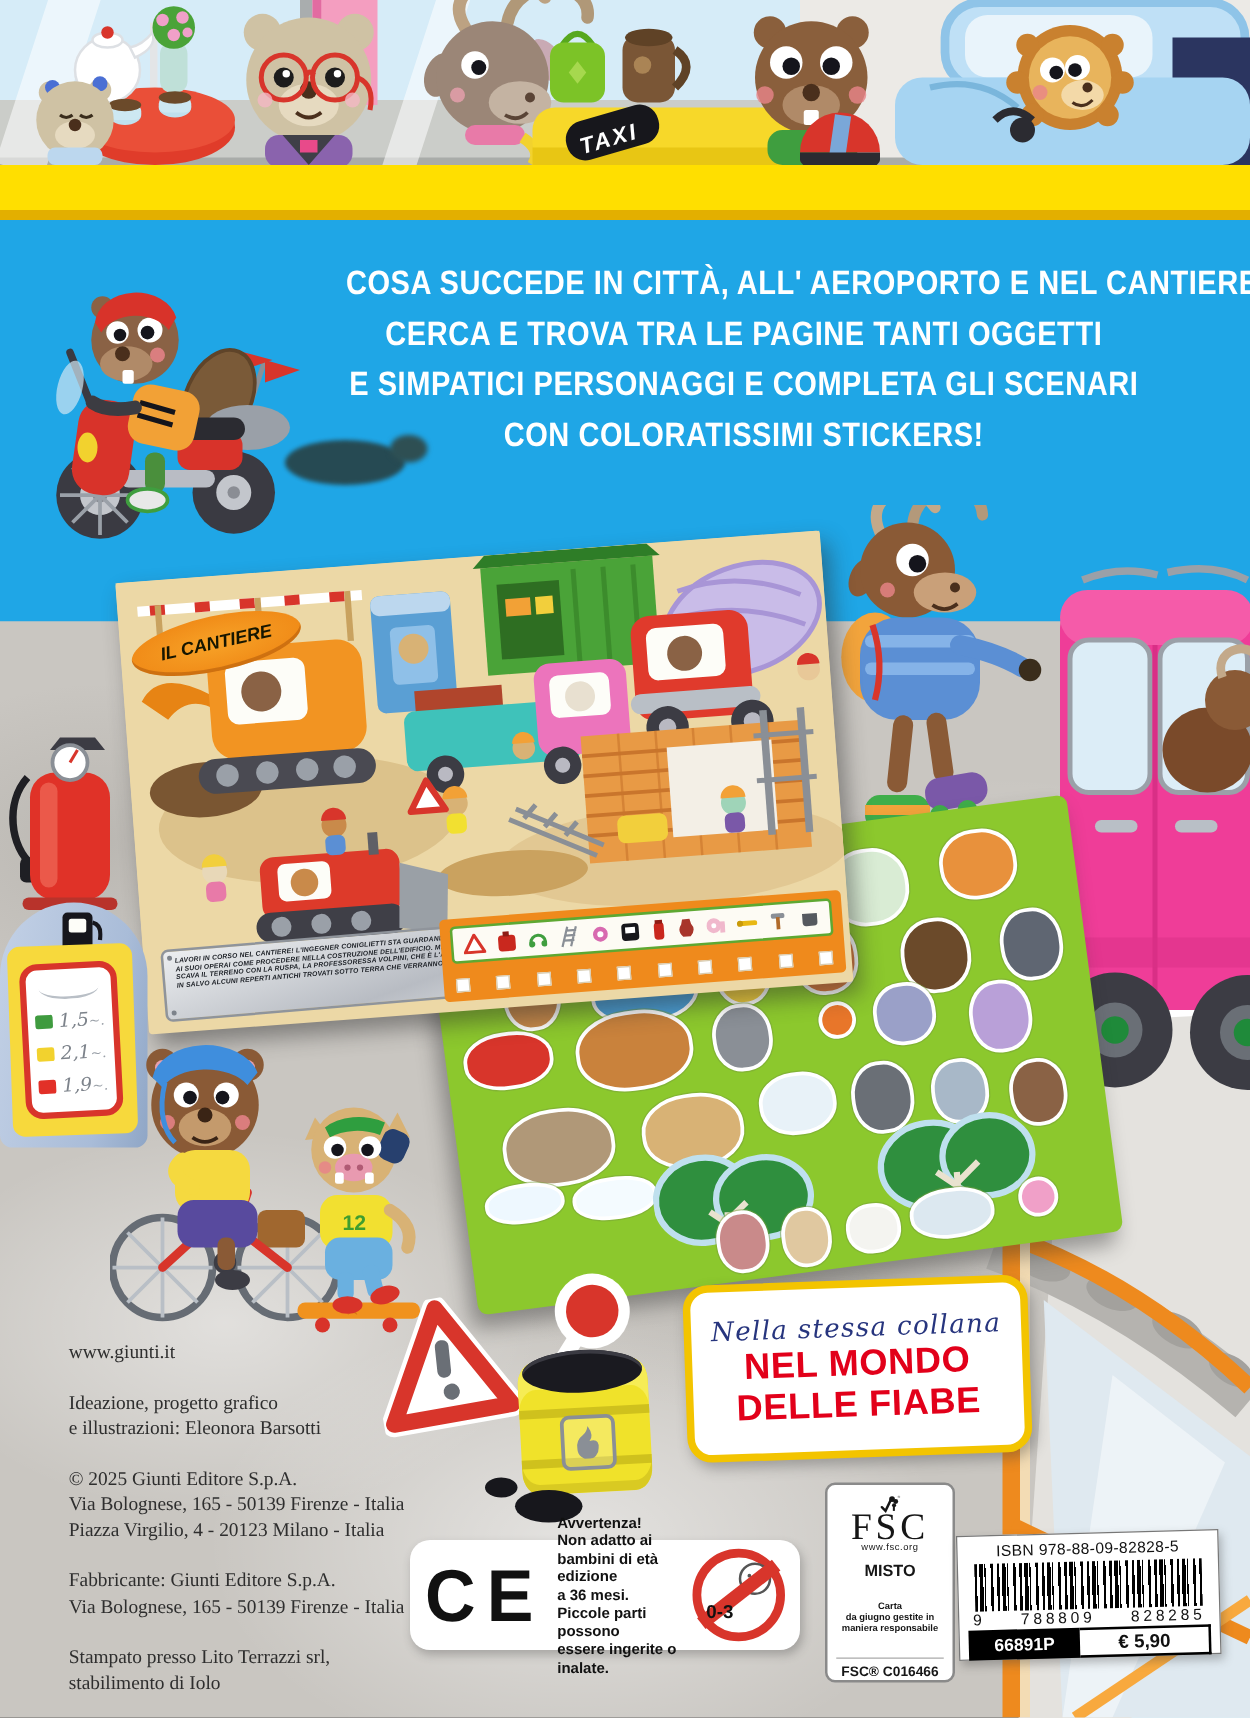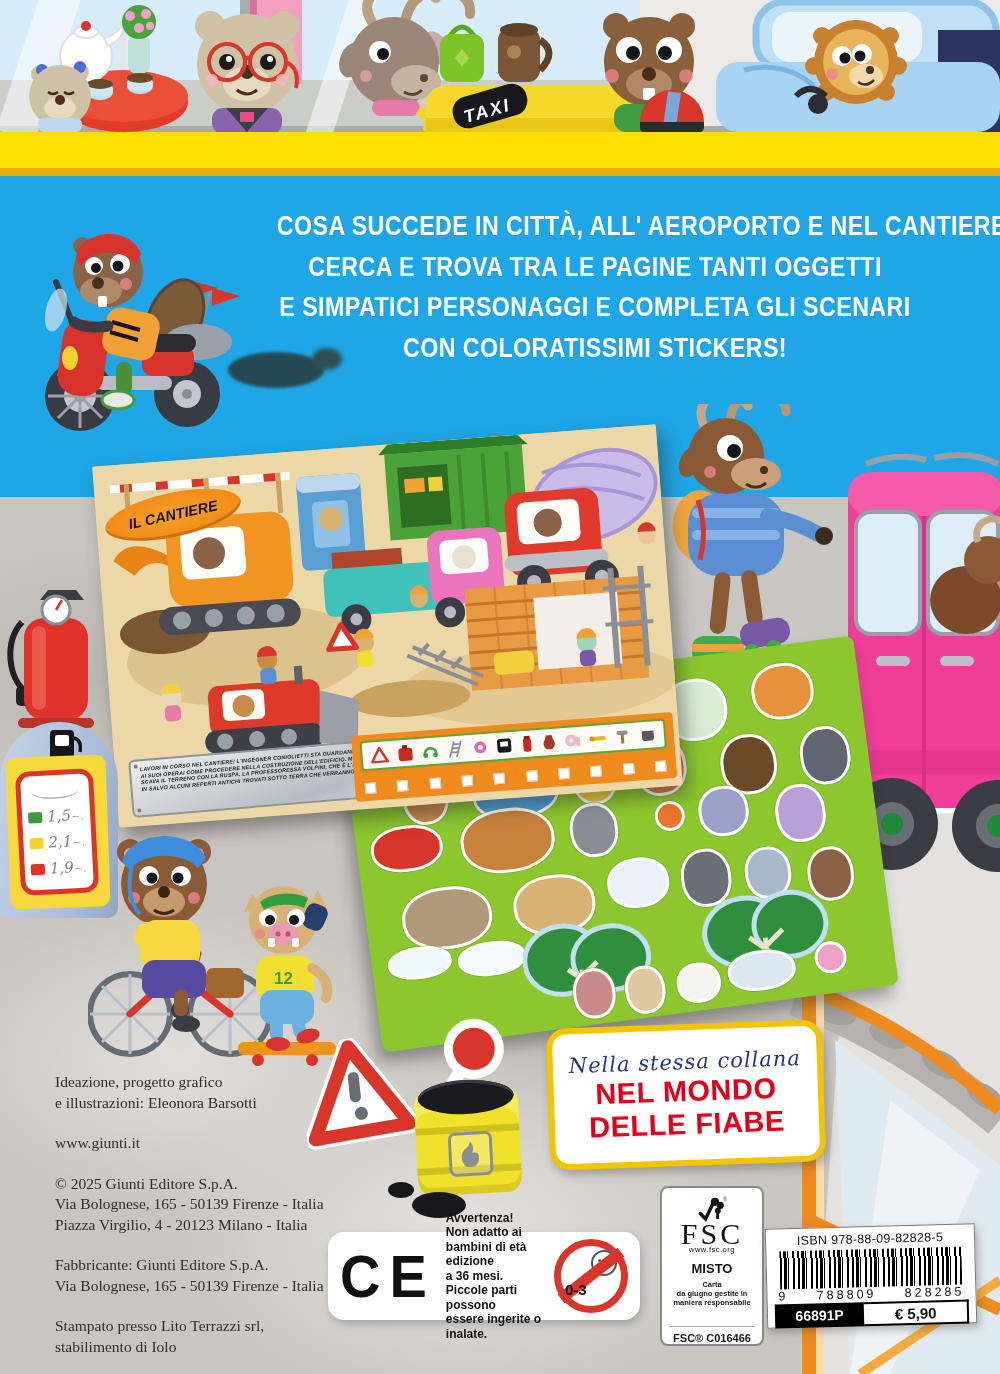--- a/index.html
+++ b/index.html
@@ -838,25 +838,25 @@
   <div class="abs oil" style="left:412px;top:1192px;width:54px;height:26px;"></div>
 
   <div id="collana-box" class="abs">
     <div id="collana-kicker">Nella stessa collana</div>
     <div class="collana-title">NEL MONDO</div>
     <div class="collana-title">DELLE FIABE</div>
   </div>
 
   <div id="credits" class="abs">
     <div class="grp">
+      <div>www.giunti.it</div>
+    </div>
+    <div class="grp">
       <div>Ideazione, progetto grafico</div>
       <div>e illustrazioni: Eleonora Barsotti</div>
-    </div>
-    <div class="grp">
-      <div>www.giunti.it</div>
     </div>
     <div class="grp">
       <div>© 2025 Giunti Editore S.p.A.</div>
       <div>Via Bolognese, 165 - 50139 Firenze - Italia</div>
       <div>Piazza Virgilio, 4 - 20123 Milano - Italia</div>
     </div>
     <div class="grp">
       <div>Fabbricante: Giunti Editore S.p.A.</div>
       <div>Via Bolognese, 165 - 50139 Firenze - Italia</div>
     </div>
@@ -889,21 +889,21 @@
       <path d="M6 30 L15 39 L28 12" stroke="#161616" stroke-width="6" fill="none" stroke-linecap="round"></path>
       <circle cx="31" cy="10" r="7" fill="#161616"></circle>
         <circle cx="40" cy="16" r="6" fill="#161616"></circle>
       <circle cx="36" cy="25" r="5" fill="#161616"></circle>
         <rect x="33" y="24" width="5" height="15" fill="#161616"></rect>
       <text x="45" y="8" font-size="8" fill="#161616">®</text>
     </svg>
     <div id="fsc-acronym">FSC</div>
     <div id="fsc-url">www.fsc.org</div>
     <div id="fsc-grade">MISTO</div>
-    <div class="fsc-desc" style="margin-top:4px;">Carta</div>
+    <div class="fsc-desc" style="margin-top:16px;">Carta</div>
     <div class="fsc-desc">da giugno gestite in</div>
     <div class="fsc-desc">maniera responsabile</div>
     <div id="fsc-license">FSC® C016466</div>
   </div>
 
   <div id="barcode-label" class="abs">
     <div id="isbn-line">ISBN 978-88-09-82828-5</div>
     <div id="bars"></div>
     <div id="ean-row">
       <span>9</span>

